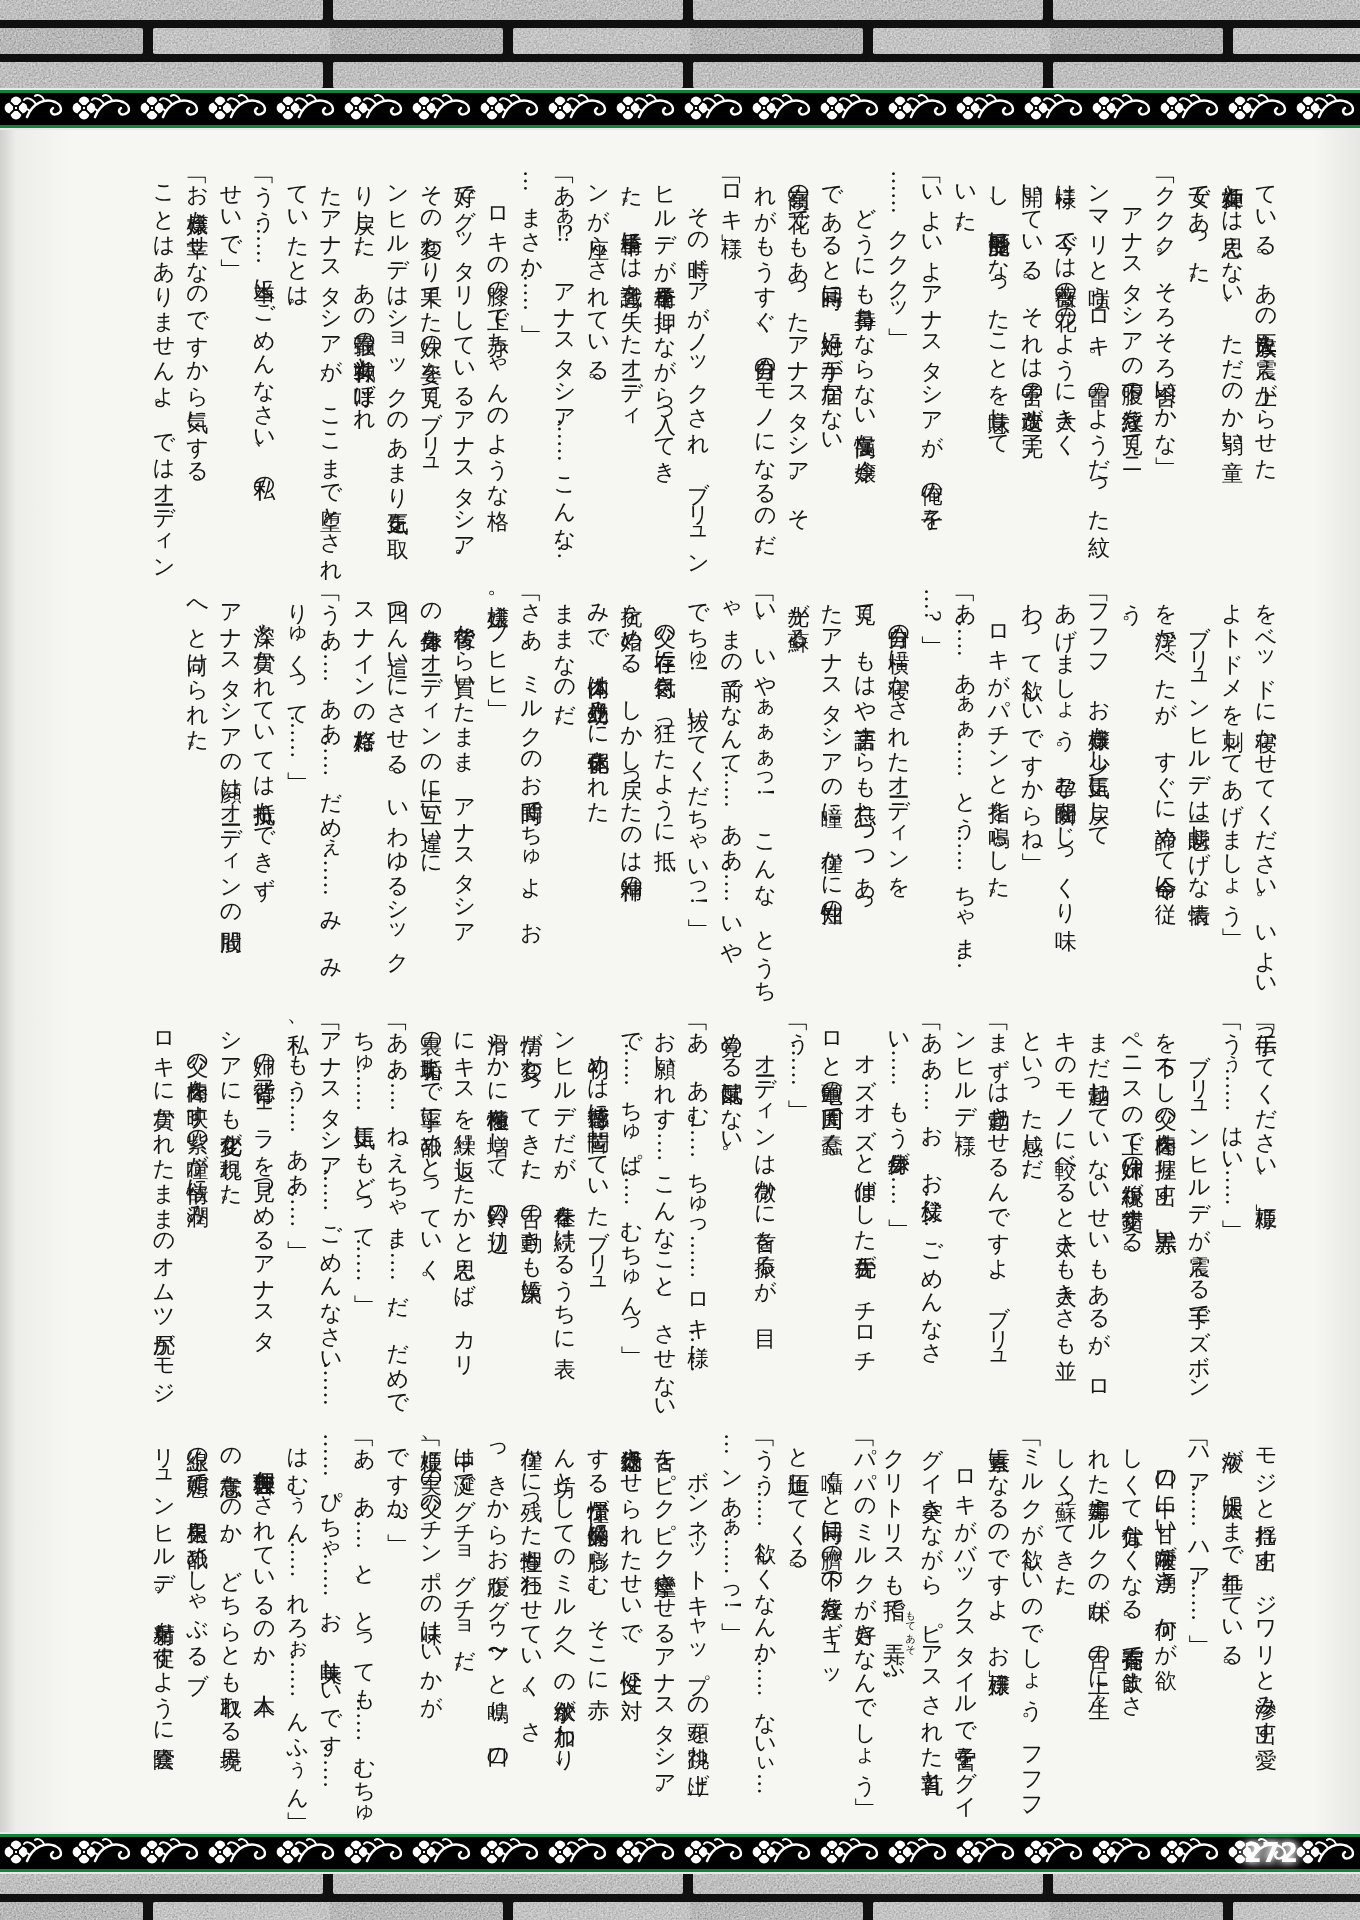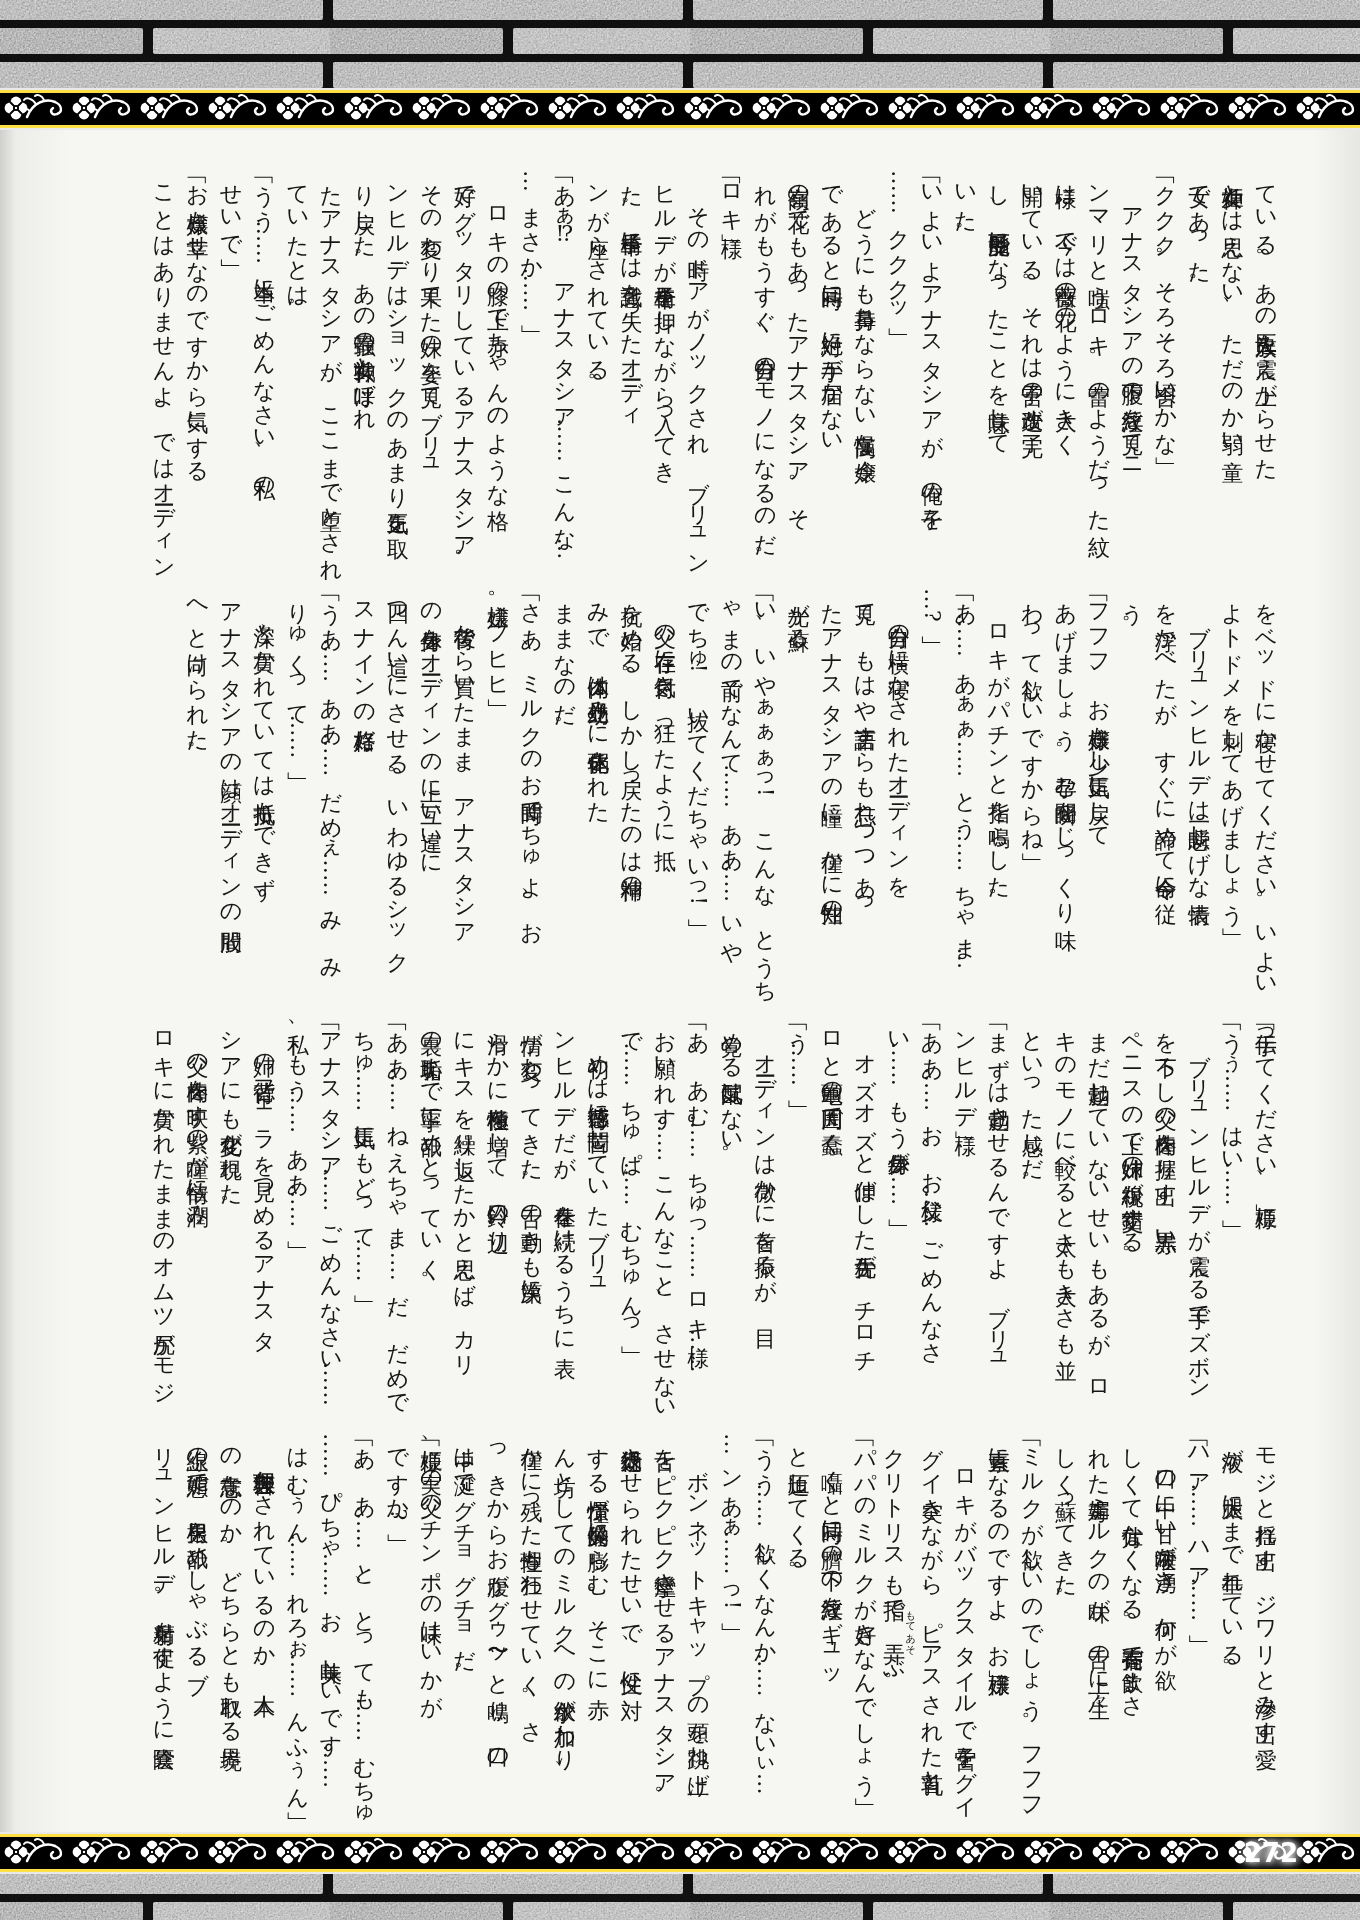--- a/index.html
+++ b/index.html
@@ -6,21 +6,21 @@
   .sheet{position:relative;width:1360px;height:1920px;overflow:hidden;background:#f5f5f2;}
 
   
   .brick{position:absolute;left:0;width:1360px;overflow:hidden;background:#0a0a0a;}
   .brick-top{top:0;height:88px;}
   .brick-bottom{top:1874px;height:46px;}
   .brick svg{position:absolute;top:0;left:0;display:block;}
   svg.grain{mix-blend-mode:overlay;opacity:.95;}
 
   
-  .orn{position:absolute;left:0;width:1360px;height:42px;background:#fde047;
+  .orn{position:absolute;left:0;width:1360px;height:42px;background:#15803d;
        border-top:2px solid #e9e9e9;border-bottom:2px solid #e9e9e9;box-sizing:border-box;}
   .orn-top{top:88px;}
   .orn-bottom{top:1832px;}
   .orn svg{position:absolute;top:3px;left:0;display:block;}
 
   .pagenum{position:absolute;right:46px;top:50%;transform:translateY(-50%);
        font-family:"DejaVu Sans","Liberation Sans",sans-serif;font-size:26px;font-weight:600;
        color:#fff;padding:1px 16px;border-radius:12px;
        background:radial-gradient(ellipse at center, rgba(255,255,255,.38), rgba(255,255,255,0) 72%);
        text-shadow:0 0 6px #fff,0 0 16px rgba(255,255,255,.85);z-index:3;}

